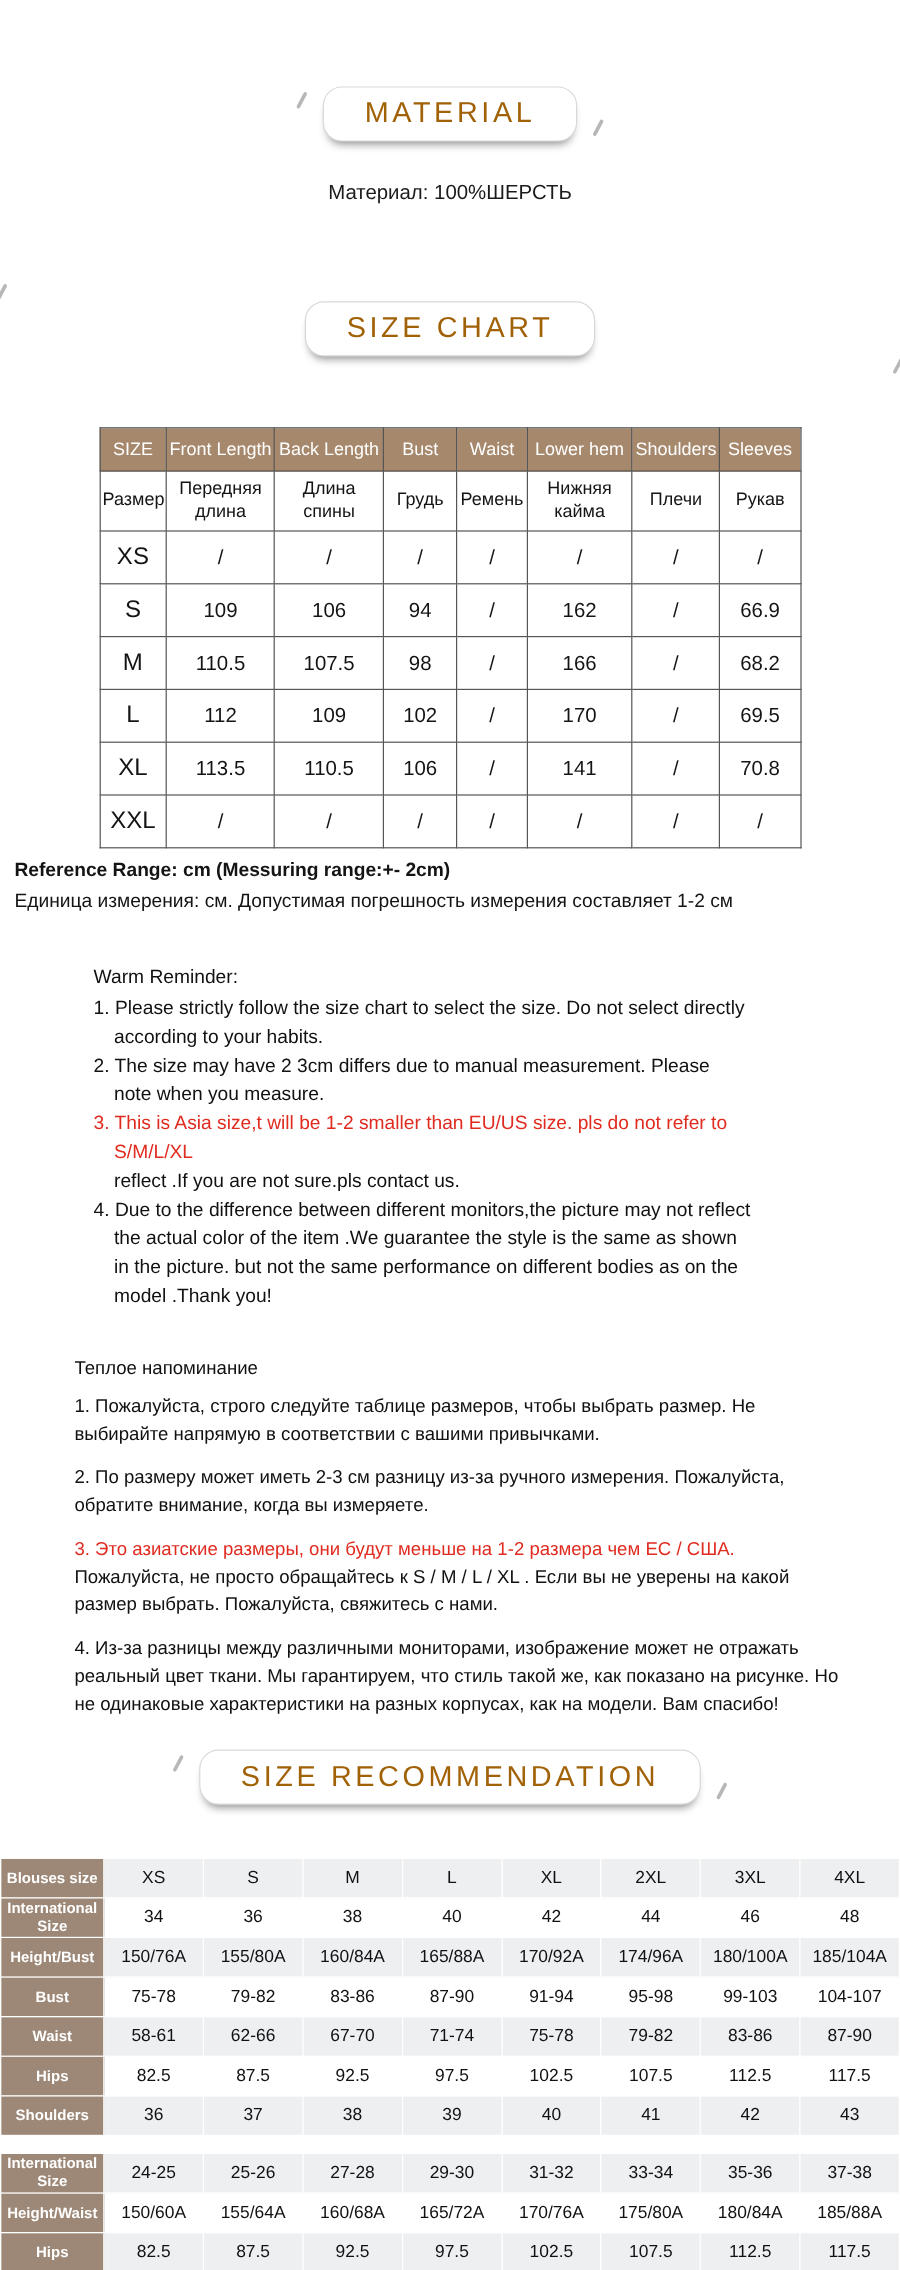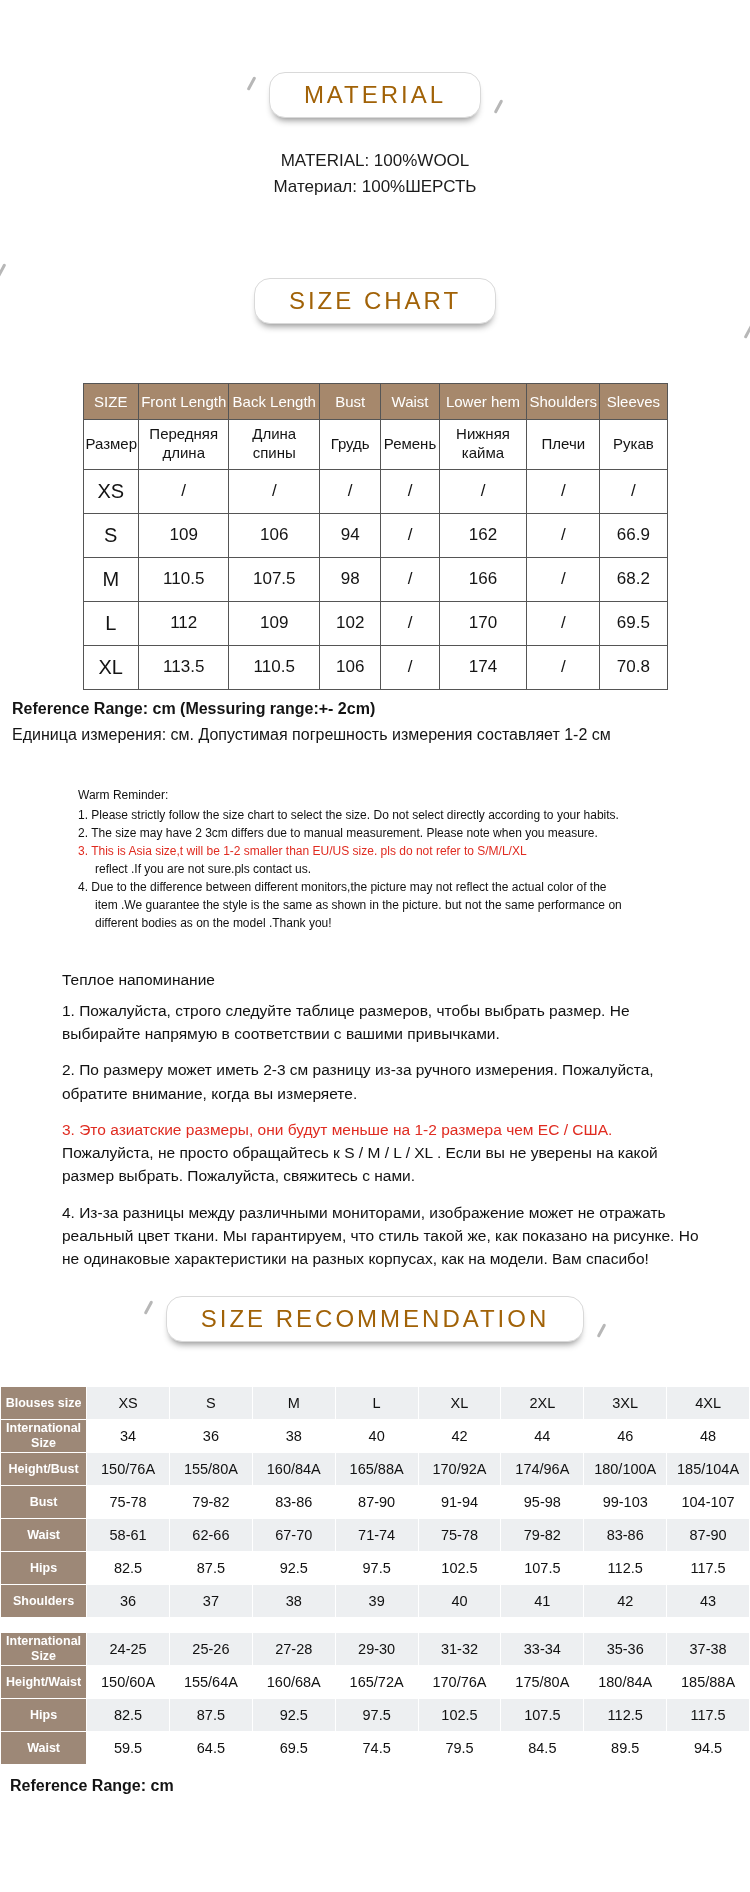--- a/index.html
+++ b/index.html
@@ -51,21 +51,21 @@
     background:var(--brown); color:#fff; font-weight:400; font-size:15px; height:36px;
   }
   .size-table .ru-head th { font-weight:400; font-size:15px; height:50px; line-height:1.25; padding:2px; }
   .size-table td { height:44px; font-size:17px; }
   .size-table td.col0 { font-size:20px; }
 
   .ref-en { margin:10px 0 0 12px; font-size:16px; font-weight:bold; }
   .ref-ru { margin:8px 0 0 12px; font-size:16px; }
 
   
-  .reminder-en { margin:42px 0 0 78px; width:548px; font-size:12px; line-height:1.5; color:#111; }
+  .reminder-en { margin:42px 0 0 78px; width:548px; font-size:16px; line-height:1.5; color:#111; }
   .rem-title { margin-bottom:2px; }
   .rem-item { padding-left:17px; text-indent:-17px; }
   .rem-item .blk { display:block; }
   .rem-item .cont { display:block; text-indent:0; }
   .red { color:var(--red); }
 
   .reminder-ru { margin:20px 0 0 62px; width:650px; font-size:15.5px; line-height:1.5; color:#111; }
   .reminder-ru p { margin-bottom:13px; }
   .reminder-ru .ru-title { margin-bottom:8px;margin-top:36px; }
   .reminder-ru .blk { display:block; }
@@ -92,21 +92,20 @@
 <div class="page">
 
   <div class="badge-row">
     <span class="tick tick-l"></span>
     <div class="badge">
       <span>MATERIAL</span>
     </div>
     <span class="tick tick-r"></span>
   </div>
   <div class="mat-lines">
-    <p class="mat-line">MATERIAL:  100%WOOL</p>
     <p class="mat-line">Материал:  100%ШЕРСТЬ</p>
   </div>
 
   <div class="badge-row size-chart-badge">
     <span class="tick tick-l"></span>
     <div class="badge">
       <span>SIZE CHART</span>
     </div>
     <span class="tick tick-r"></span>
   </div>
@@ -184,23 +183,33 @@
           <td>170</td>
           <td>/</td>
           <td>69.5</td>
         </tr>
         <tr>
           <td class="col0">XL</td>
           <td>113.5</td>
           <td>110.5</td>
           <td>106</td>
           <td>/</td>
-          <td>174</td>
+          <td>141</td>
           <td>/</td>
           <td>70.8</td>
+        </tr>
+        <tr>
+          <td class="col0">XXL</td>
+          <td>/</td>
+          <td>/</td>
+          <td>/</td>
+          <td>/</td>
+          <td>/</td>
+          <td>/</td>
+          <td>/</td>
         </tr>
       </tbody>
   </table>
 
   <p class="ref-en">Reference Range: cm (Messuring range:+- 2cm)</p>
   <p class="ref-ru">Единица измерения: см. Допустимая погрешность измерения составляет 1-2 см</p>
 
   <div class="reminder-en">
     <p class="rem-title">Warm Reminder:</p>
     <p class="rem-item">1. Please strictly follow the size chart to select the size. Do not select directly according to your habits.</p>

